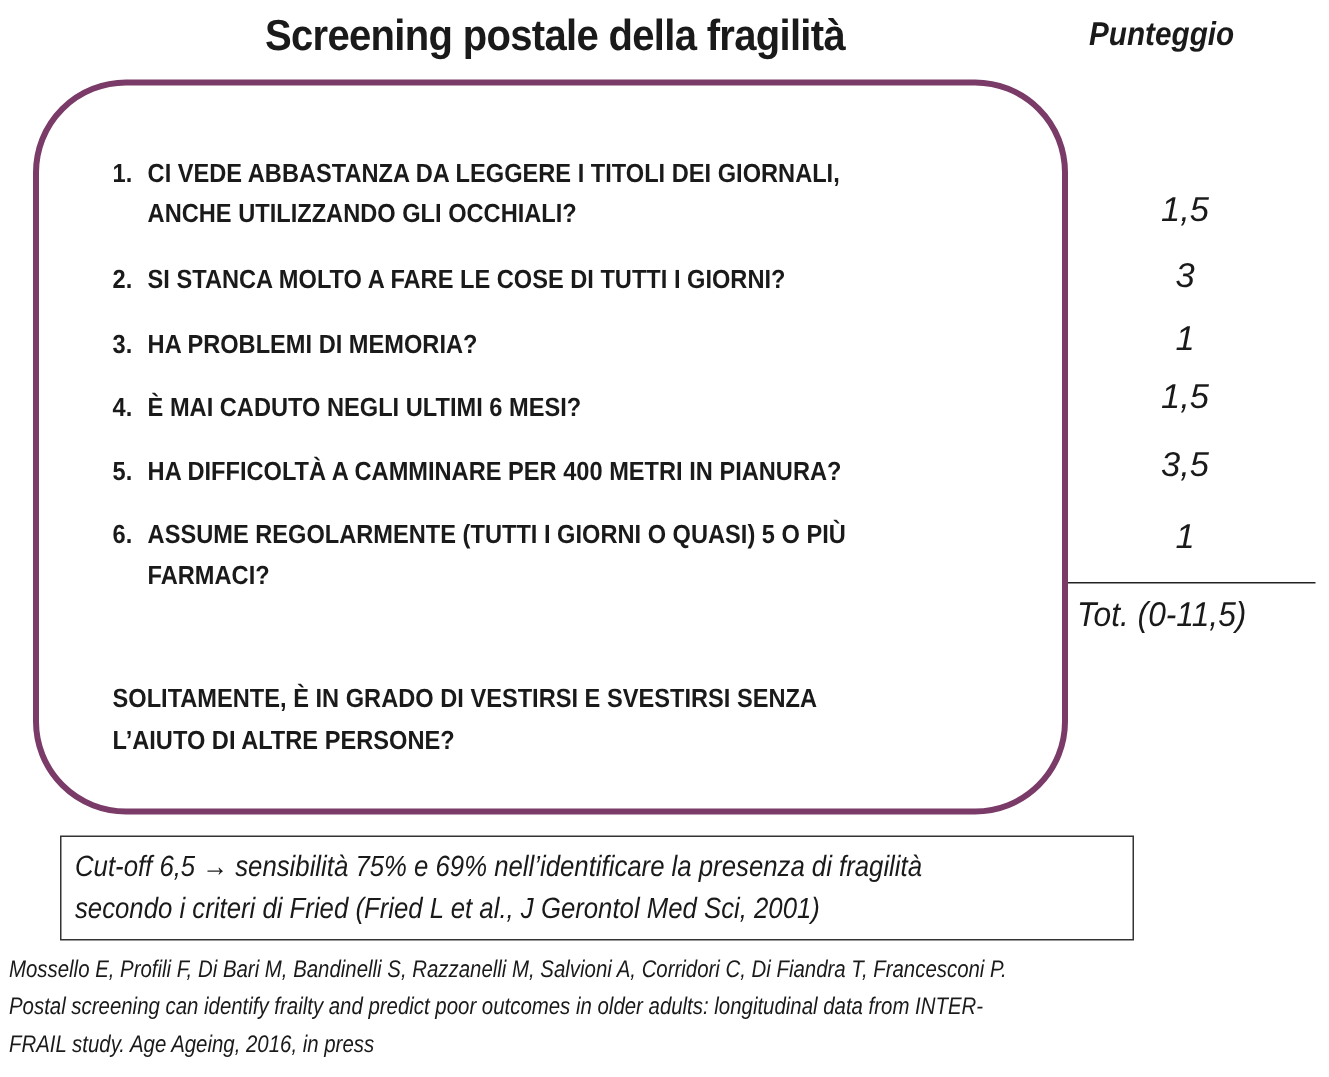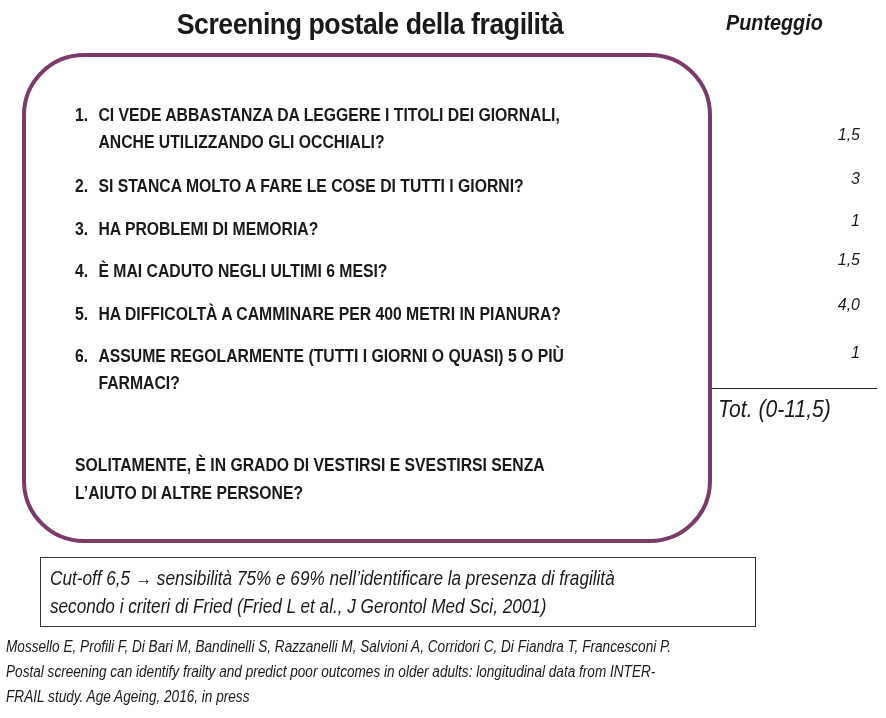--- a/index.html
+++ b/index.html
@@ -47,22 +47,22 @@
       line-height: 27px;
       white-space: nowrap;
       transform: scaleX(0.9);
       transform-origin: left;
     }
     .question .num { display: inline-block; width: 26px; }
     .question .cont { padding-left: 26px; }
     .score {
       position: absolute;
       left: 720px; width: 140px;
-      text-align: right;
-      font-size: 16px;
+      text-align: center;
+      font-size: 23px;
       font-style: italic;
     }
     .score-rule {
       position: absolute;
       left: 712px; top: 388px;
       width: 165px; height: 0;
       border-top: 1.5px solid #222;
     }
     .total {
       position: absolute;
@@ -138,21 +138,21 @@
 </div>
 <div class="question" style="top:343px;">
   <div><span class="num">6.</span><span>ASSUME REGOLARMENTE (TUTTI I GIORNI O QUASI) 5 O PIÙ</span></div>
   <div class="cont">FARMACI?</div>
 </div>
 
 <div class="score" style="top:126px;">1,5</div>
 <div class="score" style="top:170px;">3</div>
 <div class="score" style="top:212px;">1</div>
 <div class="score" style="top:251px;">1,5</div>
-<div class="score" style="top:296px;">4,0</div>
+<div class="score" style="top:296px;">3,5</div>
 <div class="score" style="top:344px;">1</div>
 
 <div class="score-rule"></div>
 <div class="total">Tot. (0-11,5)</div>
 
 <div class="extra-question">
   <div>SOLITAMENTE, È IN GRADO DI VESTIRSI E SVESTIRSI SENZA</div>
   <div>L’AIUTO DI ALTRE PERSONE?</div>
 </div>
 

